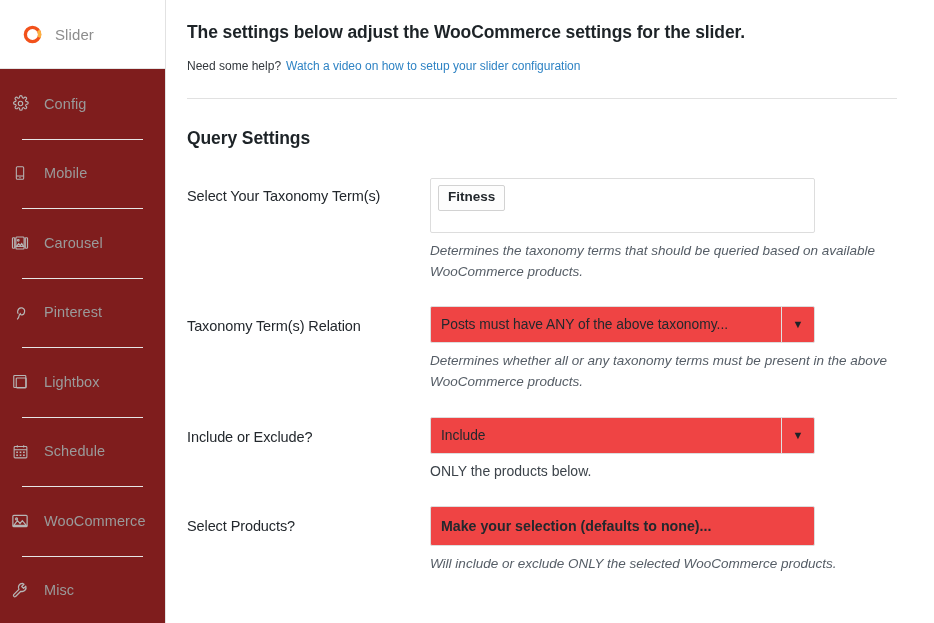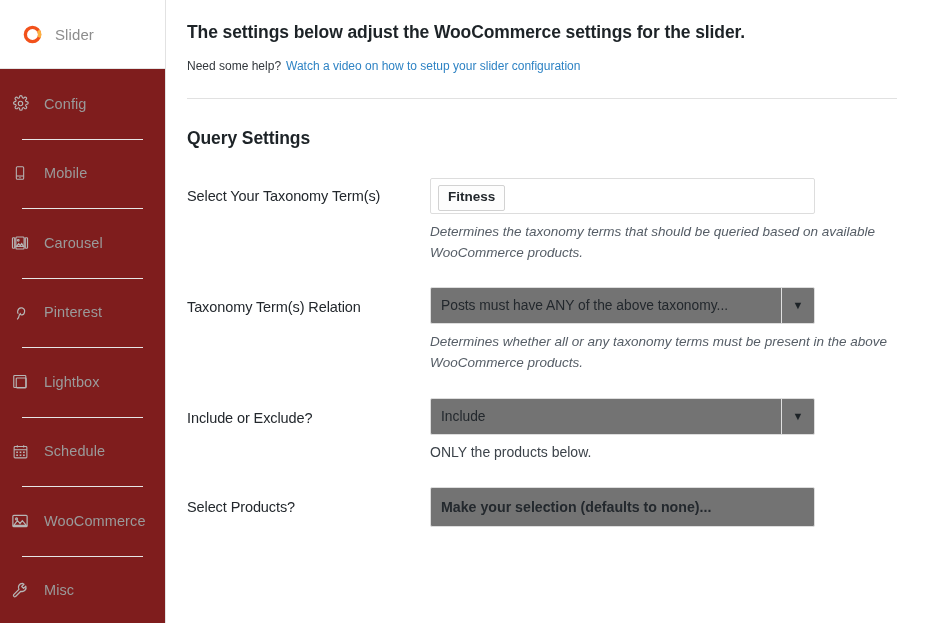--- a/index.html
+++ b/index.html
@@ -172,21 +172,21 @@
   .field-desc.plain {
     font-style: normal;
     color: #3c434a;
     font-size: 14px;
     margin-top: 7px;
   }
 
   
   .token-box {
     width: 385px;
-    height: 36px;
+    height: 55px;
     border: 1px solid #dddddd;
     background: #fff;
     border-radius: 2px;
     padding: 6px 7px;
     display: flex;
     align-items: flex-start;
     flex-wrap: wrap;
     gap: 5px;
     cursor: text;
   }
@@ -199,21 +199,21 @@
     font-weight: bold;
     color: #23282d;
     line-height: 1.25;
   }
 
   
   .select-box {
     width: 385px;
     height: 37px;
     border: 1px solid #dddddd;
-    background: #737373;
+    background: #ef4444;
     border-radius: 2px;
     display: flex;
     align-items: stretch;
     cursor: pointer;
     overflow: hidden;
   }
   .select-value {
     flex: 1;
     display: flex;
     align-items: center;
@@ -406,17 +406,18 @@
         <div class="field-desc plain">ONLY the products below.</div>
       </div>
     </div>
 
     <div class="field-row r4">
       <div class="field-label">Select Products?</div>
       <div class="field-control">
         <div class="select-box tall">
           <span class="select-value">Make your selection (defaults to none)...</span>
         </div>
+        <div class="field-desc">Will include or exclude ONLY the selected WooCommerce products.</div>
       </div>
     </div>
 
   </main>
 </div>
 
 </body></html>

